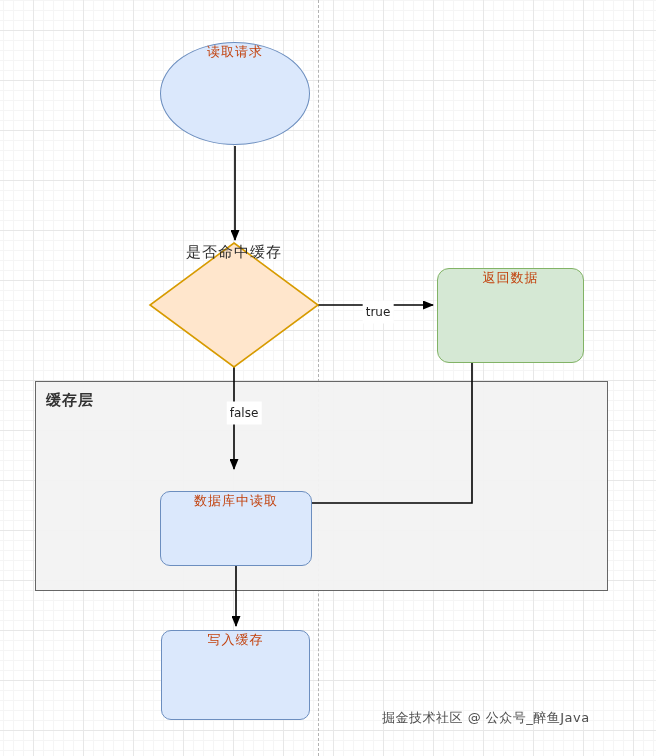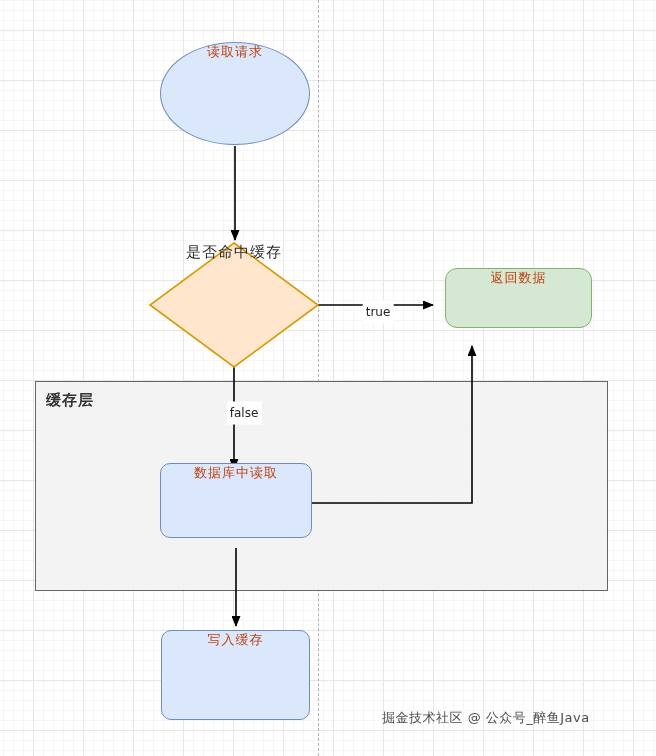--- a/index.html
+++ b/index.html
@@ -146,25 +146,25 @@
   </svg>
 
   <div class="node node-ellipse" style="left:160px; top:42px; width:150px; height:103px;">
     <span>读取请求</span>
   </div>
 
   <div class="diamond-label">
     <span>是否命中缓存</span>
   </div>
 
-  <div class="node node-green" style="left:437px; top:268px; width:147px; height:60px;margin-left:8px;">
+  <div class="node node-green" style="left:437px; top:268px; width:147px; height:95px;">
     <span>返回数据</span>
   </div>
 
-  <div class="node node-blue" style="left:160px; top:463px; width:152px; height:75px;">
+  <div class="node node-blue" style="left:160px; top:491px; width:152px; height:75px;">
     <span>数据库中读取</span>
   </div>
 
   <div class="node node-blue" style="left:161px; top:630px; width:149px; height:90px;">
     <span>写入缓存</span>
   </div>
 
   <div class="edge-label" style="left:378px; top:312px;">true</div>
 
   <div class="edge-label" style="left:244px; top:413px;">false</div>

